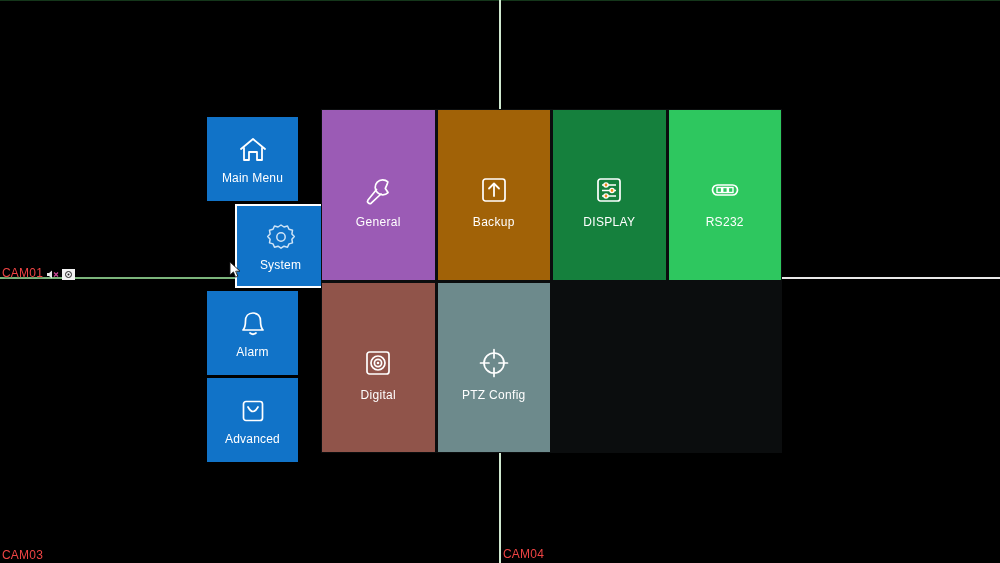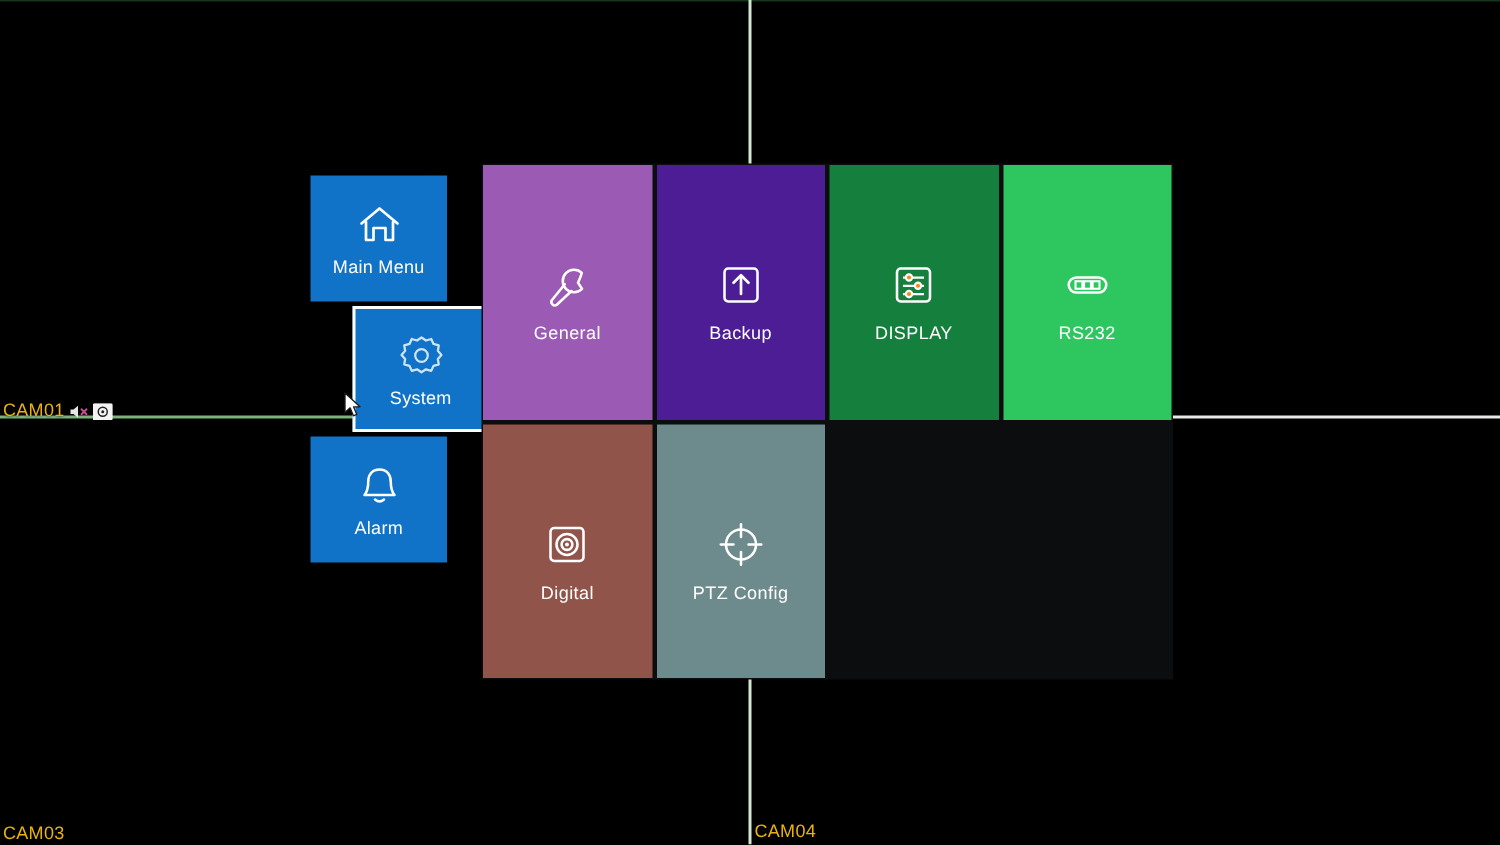--- a/index.html
+++ b/index.html
@@ -29,21 +29,21 @@
     position:absolute; left:0; top:277px; width:499px; height:2px;
     background:#7bb47b;
   }
   .divider-h-right {
     position:absolute; left:501px; top:277px; width:499px; height:2px;
     background:#e8e8e8;
   }
 
   .cam-label {
     position:absolute;
-    color:#eab308;
+    color:#ef4444;
     font-size:12px;
     letter-spacing:0.2px;
     white-space:nowrap;
     text-shadow:0 0 2px #000;
   }
   #cam01-label { left:2px; top:266px; display:flex; align-items:center; gap:3px; }
   #cam03-label { left:2px; top:548px; }
   #cam04-label { left:503px; top:547px; }
 
   .mute-icon { display:inline-block; width:13px; height:11px; position:relative; top:1px; }
@@ -192,39 +192,48 @@
     <div class="side-item">
       <span class="side-icon">
         <svg viewBox="0 0 32 32" width="32" height="32">
           <path d="M16 5 C11 5 8.5 8.5 8.5 13 C8.5 19 6 22 6 22 h20 s-2.5 -3 -2.5 -9 C23.5 8.5 21 5 16 5 z" fill="none" stroke="#fff" stroke-width="1.7" stroke-linejoin="round"></path>
           <path d="M13 25 q3 2.5 6 0" fill="none" stroke="#fff" stroke-width="1.7" stroke-linecap="round"></path>
         </svg>
       </span>
       <span class="side-label">Alarm</span>
     </div>
 
+    <div class="side-item">
+      <span class="side-icon">
+        <svg viewBox="0 0 32 32" width="32" height="32">
+          <rect x="6.5" y="6.5" width="19" height="19" rx="2.5" fill="none" stroke="#fff" stroke-width="1.7"></rect>
+          <path d="M11 12 q5 9 10 0" fill="none" stroke="#fff" stroke-width="1.7" stroke-linecap="round"></path>
+        </svg>
+      </span>
+      <span class="side-label">Advanced</span>
+    </div>
 
   </div>
 
   <div id="tile-grid">
 
     <div class="tile" style="background:#9b5bb5">
       <div class="tile-inner">
         <span class="tile-icon">
           <svg viewBox="0 0 34 34" width="34" height="34">
             <path d="M22.5 5.5 a7.5 7.5 0 1 0 4.7 9.6 l-4.2 -2.6 l-0.1 -4.1 z" transform="rotate(25 17 17)" fill="none" stroke="#fff" stroke-width="1.7" stroke-linejoin="round"></path>
             <path d="M15.5 16.5 L7 27 a2.3 2.3 0 0 0 3.2 3.2 L20 21" fill="none" stroke="#fff" stroke-width="1.7" stroke-linecap="round" stroke-linejoin="round"></path>
           </svg>
         </span>
         <span class="tile-label">General</span>
       </div>
     </div>
 
 
-    <div class="tile" style="background:#4c1d95">
+    <div class="tile" style="background:#a16207">
       <div class="tile-inner">
         <span class="tile-icon">
           <svg viewBox="0 0 34 34" width="34" height="34">
             <rect x="6" y="6" width="22" height="22" rx="2.5" fill="none" stroke="#fff" stroke-width="1.7"></rect>
             <path d="M17 23 V11" fill="none" stroke="#fff" stroke-width="1.8" stroke-linecap="round"></path>
             <path d="M12 15.5 L17 10.5 L22 15.5" fill="none" stroke="#fff" stroke-width="1.8" stroke-linecap="round" stroke-linejoin="round"></path>
           </svg>
         </span>
         <span class="tile-label">Backup</span>
       </div>

